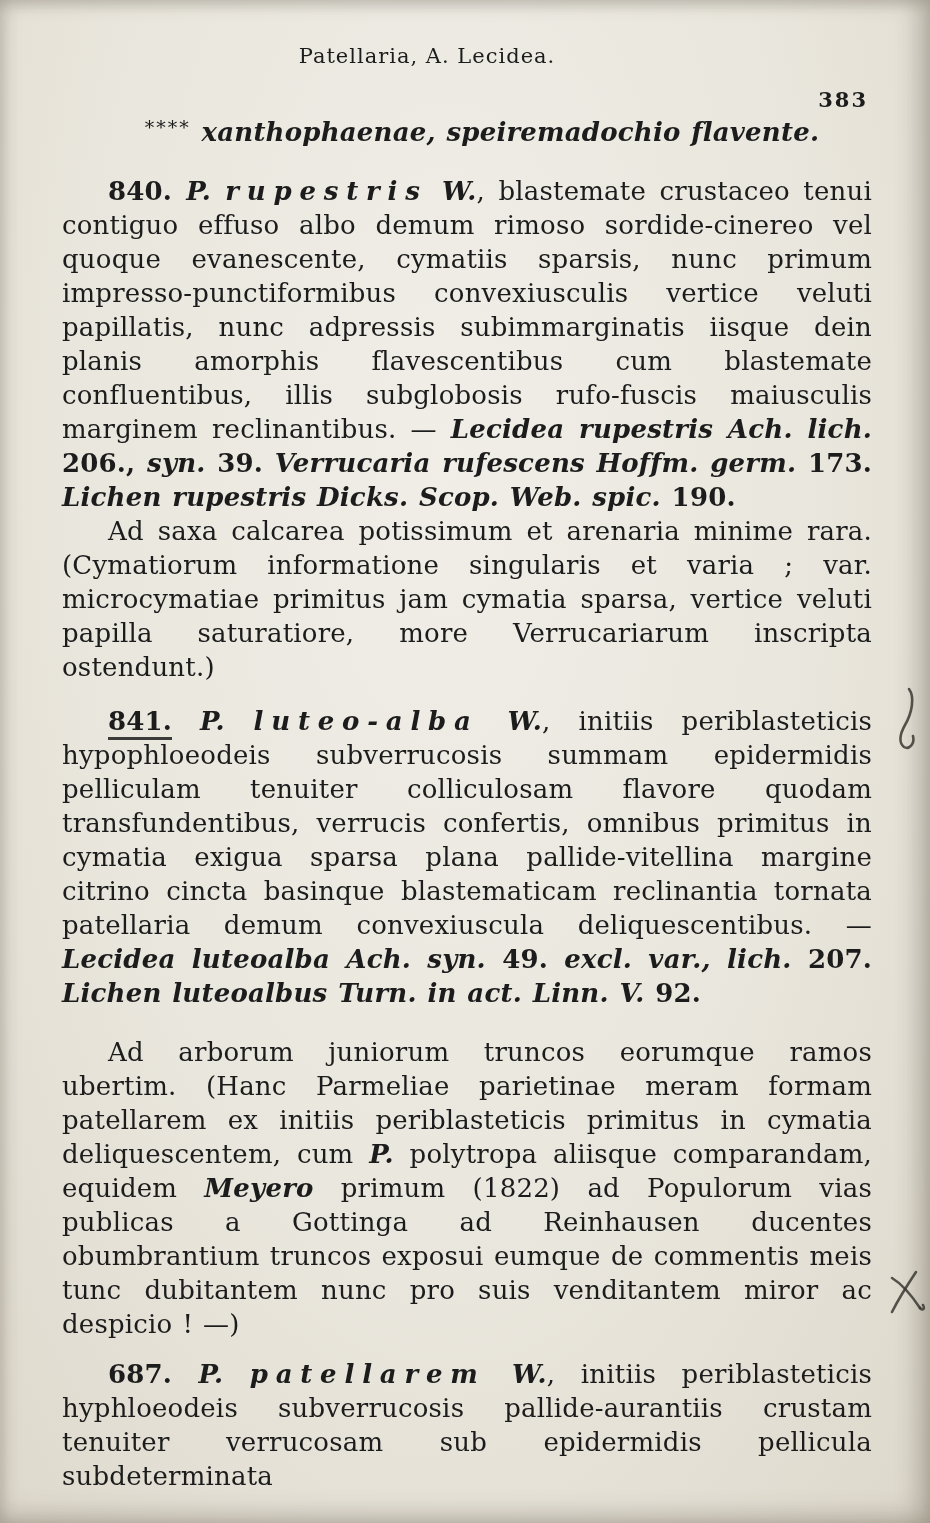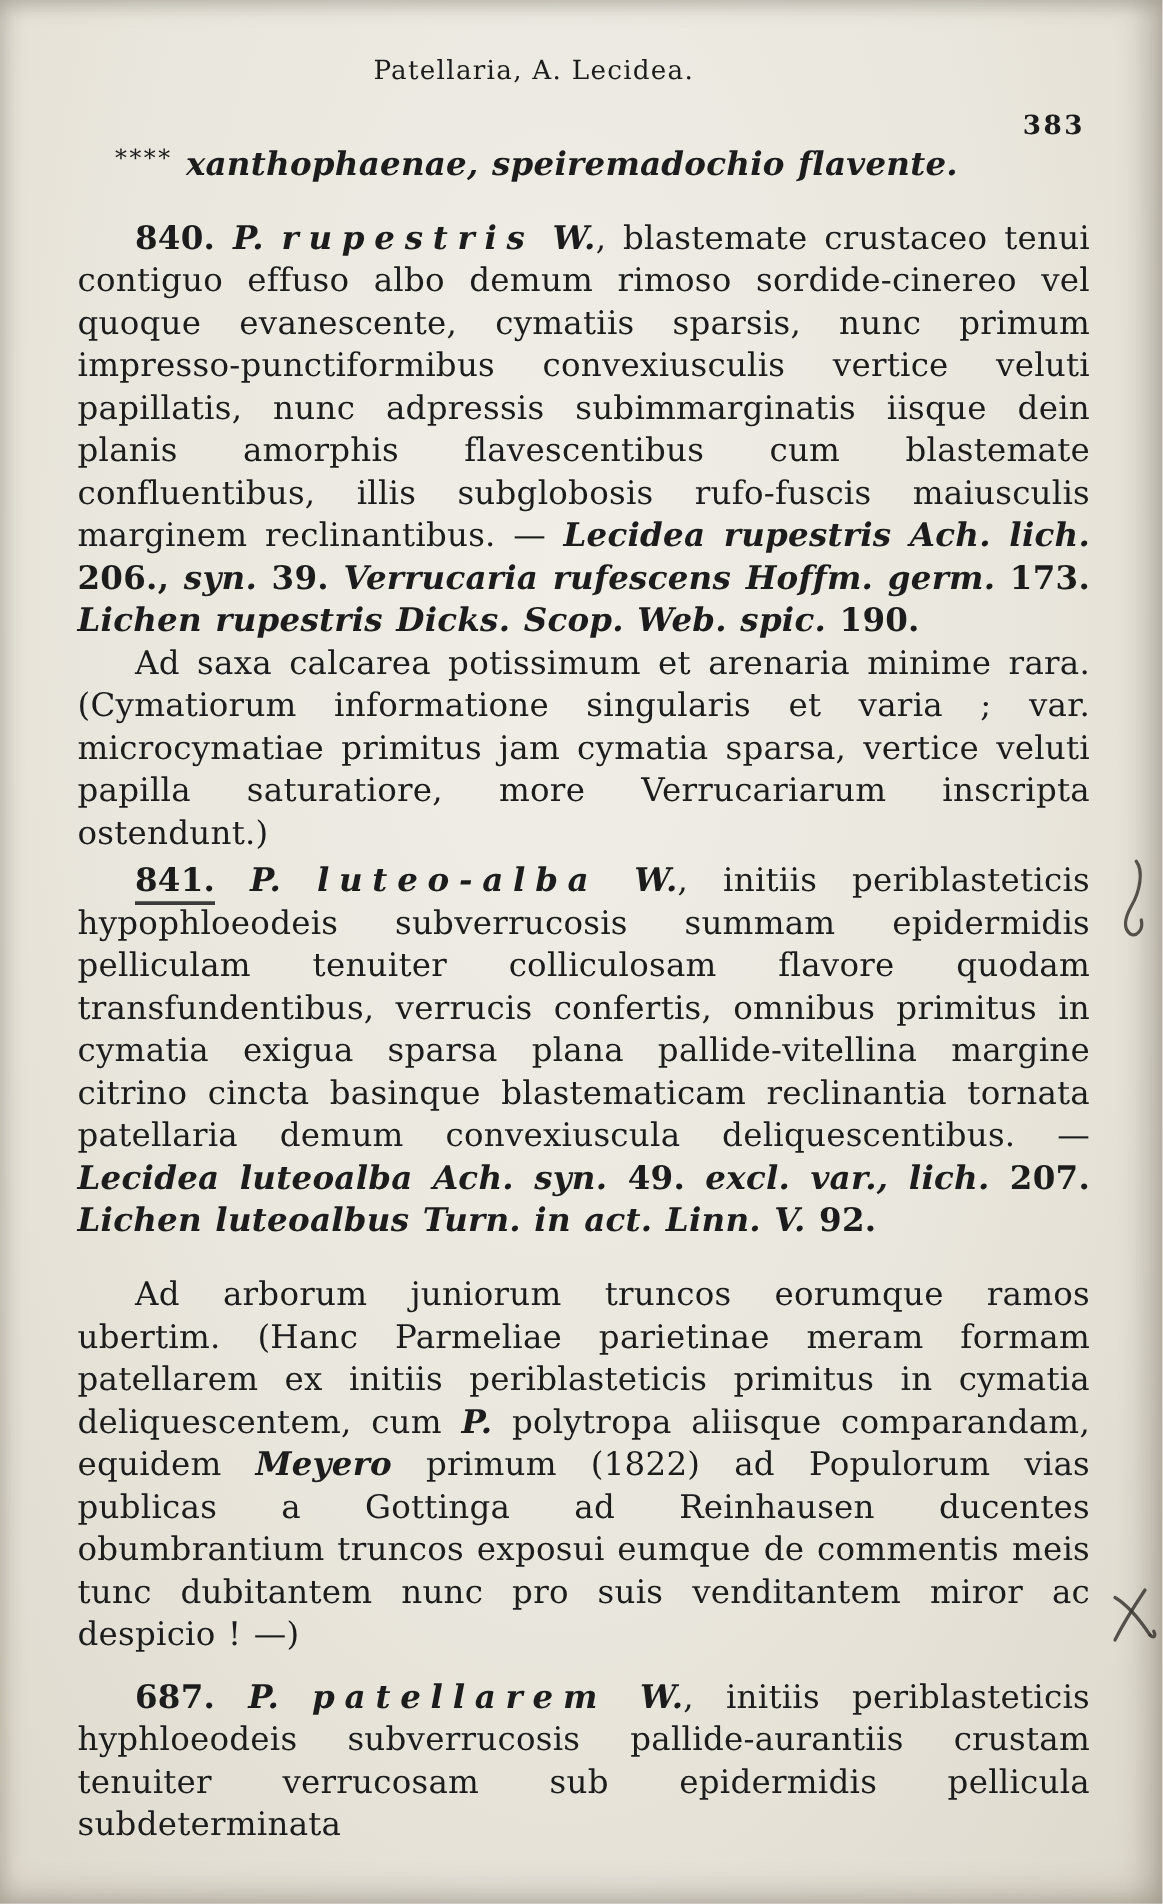--- a/index.html
+++ b/index.html
@@ -44,22 +44,22 @@
   }
   .para{
     margin:0;
     text-align:justify;
     font-size:26px;
     line-height:34px;
     letter-spacing:.2px;
     word-spacing:1.5px;
   }
   .indent{text-indent:46px;}
-  .subhead{text-indent:30px; text-align:left;}
-  .gap-sm{margin-top:4px;}
+  .subhead{text-indent:30px; text-align:center;}
+  .gap-sm{margin-top:20px;}
   .gap-md{margin-top:25px;}
   .gap-lg{margin-top:16px;}
   .normal{}
   .bold{font-weight:bold;}
   .bold-italic{font-weight:bold;font-style:italic;}
   .spread{letter-spacing:.30em;}
   .underline{border-bottom:3px solid rgba(28,28,28,.85); padding-bottom:1px;}
   .stars{font-size:19px; vertical-align:7px; letter-spacing:2px;}
   .margin-mark{
     position:absolute;

